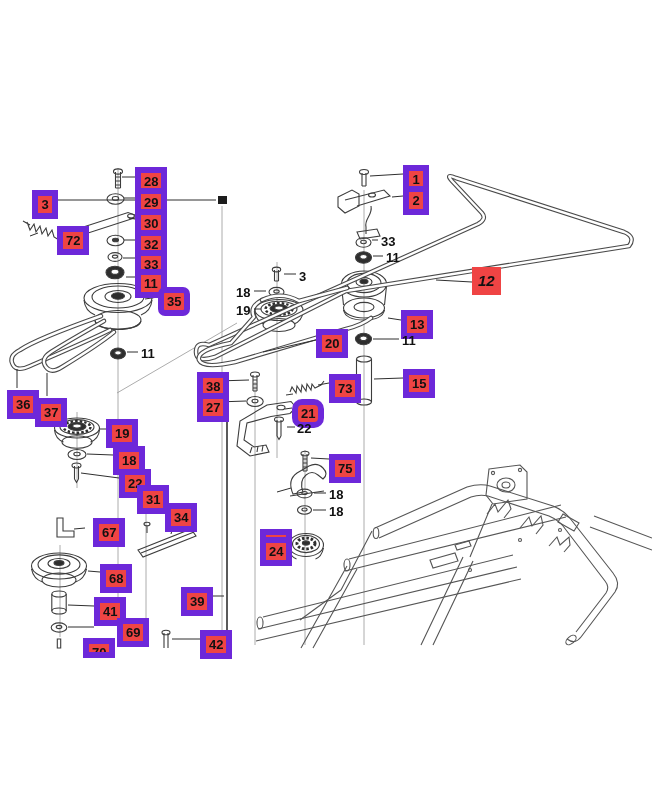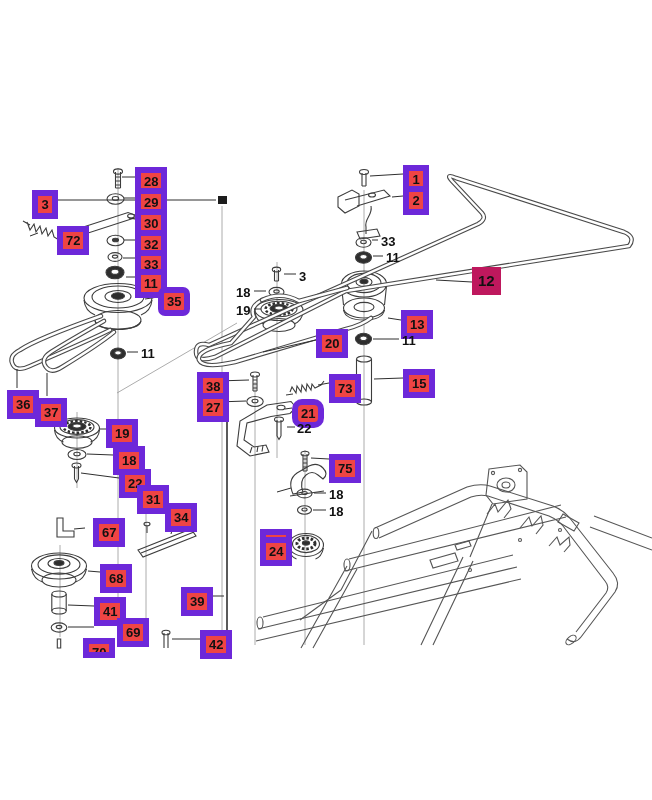--- a/index.html
+++ b/index.html
@@ -3,21 +3,21 @@
 <meta charset="utf-8">
 <style>
   html,body{margin:0;padding:0;background:#fff;}
   .stage{position:relative;width:652px;height:800px;background:#fff;overflow:hidden;
          font-family:"Liberation Sans",sans-serif;}
   .art{position:absolute;left:0;top:0;}
   .co{position:absolute;color:#111;font-weight:bold;font-size:13px;line-height:17px;
       white-space:nowrap;box-sizing:content-box;}
   .co.cyan{background:#ef4444;border:6px solid #6d28d9;padding:0 3px;min-width:8px;text-align:center;}
   .co.plain{padding:0;}
-  .co.highlight{background:#be185d;border:none;padding:5px 6px;font-size:15px;line-height:18px;}
+  .co.highlight{background:#ef4444;border:none;padding:5px 6px;font-size:15px;line-height:18px;font-style:italic;}
   .co.clipped{height:8px;overflow:hidden;}
 </style>
 </head>
 <body>
 
 <div class="stage">
 
 <svg class="art" width="652" height="800" viewBox="0 0 652 800">
 
   <g stroke="#979797" stroke-width="0.8" fill="none">

